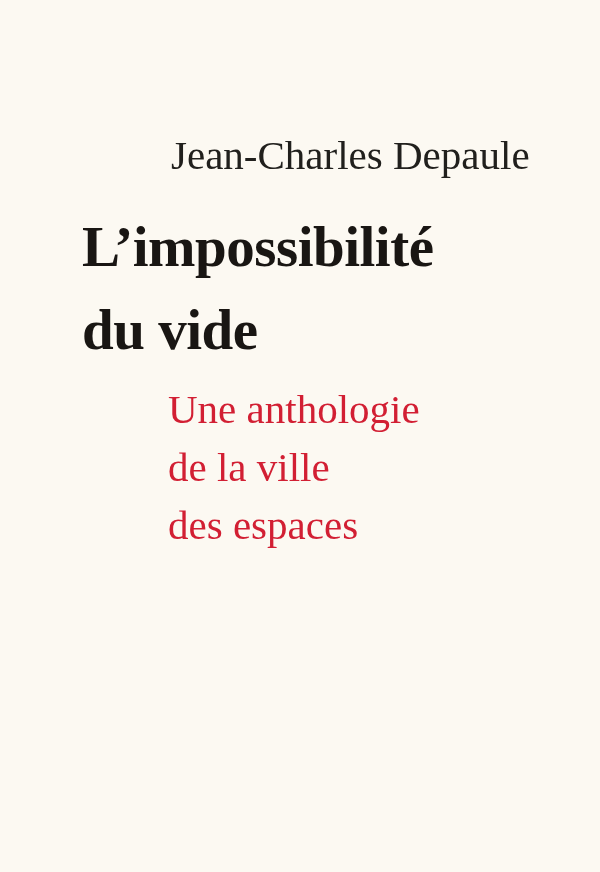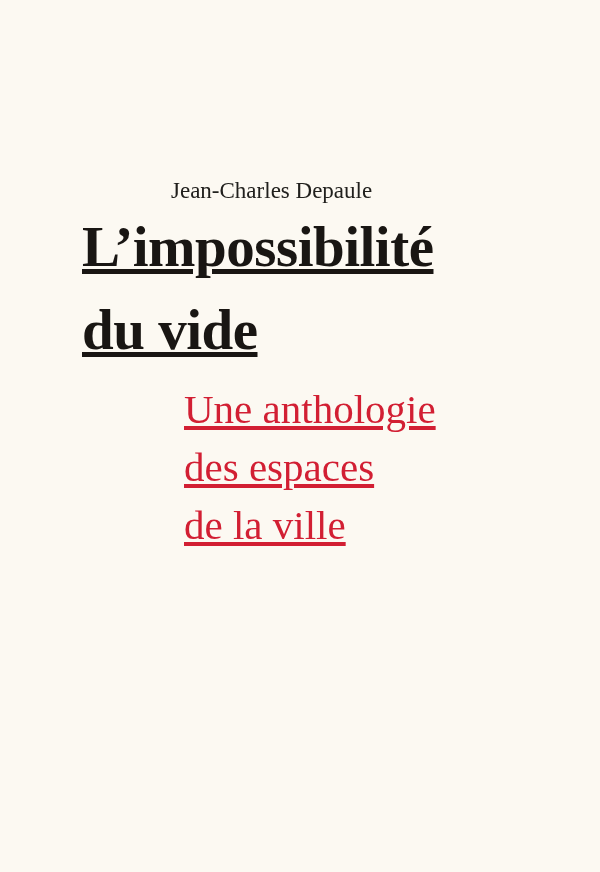--- a/index.html
+++ b/index.html
@@ -15,68 +15,67 @@
   .cover {
     position: relative;
     width: 600px;
     height: 872px;
     background: var(--bg, #fcf9f2);
   }
   .author {
     position: absolute;
     left: 171px;
     top: 135px;
-    font-size: 23px;
+    font-size: 41px;
     line-height: 1;
     color: var(--ink, #21201d);
     white-space: nowrap;
-    margin-top: 44px;
   }
   .title {
     position: absolute;
     left: 82px;
     top: 205px;
     font-size: 57px;
     font-weight: bold;
     line-height: 83px;
     color: var(--title, #191613);
     letter-spacing: -0.5px;
   }
   .subtitle {
     position: absolute;
-    left: 184px;
+    left: 168px;
     top: 380px;
     font-size: 41px;
     line-height: 58px;
     color: var(--accent, #d21f33);
   }
   .publisher {
     position: absolute;
     left: 171px;
     top: 737px;
     font-size: 20px;
     line-height: 1;
     letter-spacing: 0.6px;
     color: var(--ink, #21201d);
     white-space: nowrap;
   }
-  .line { display: block; text-decoration: underline; }
+  .line { display: block; }
 </style>
 </head>
 <body>
 
 <div class="cover">
 
   <div class="author">Jean-Charles Depaule</div>
 
   <div class="title">
     <span class="line">L’impossibilité</span>
     <span class="line">du vide</span>
   </div>
 
   <div class="subtitle">
     <span class="line">Une anthologie</span>
+    <span class="line">de la ville</span>
     <span class="line">des espaces</span>
-    <span class="line">de la ville</span>
   </div>
 
 
 </div>
 
 </body></html>

